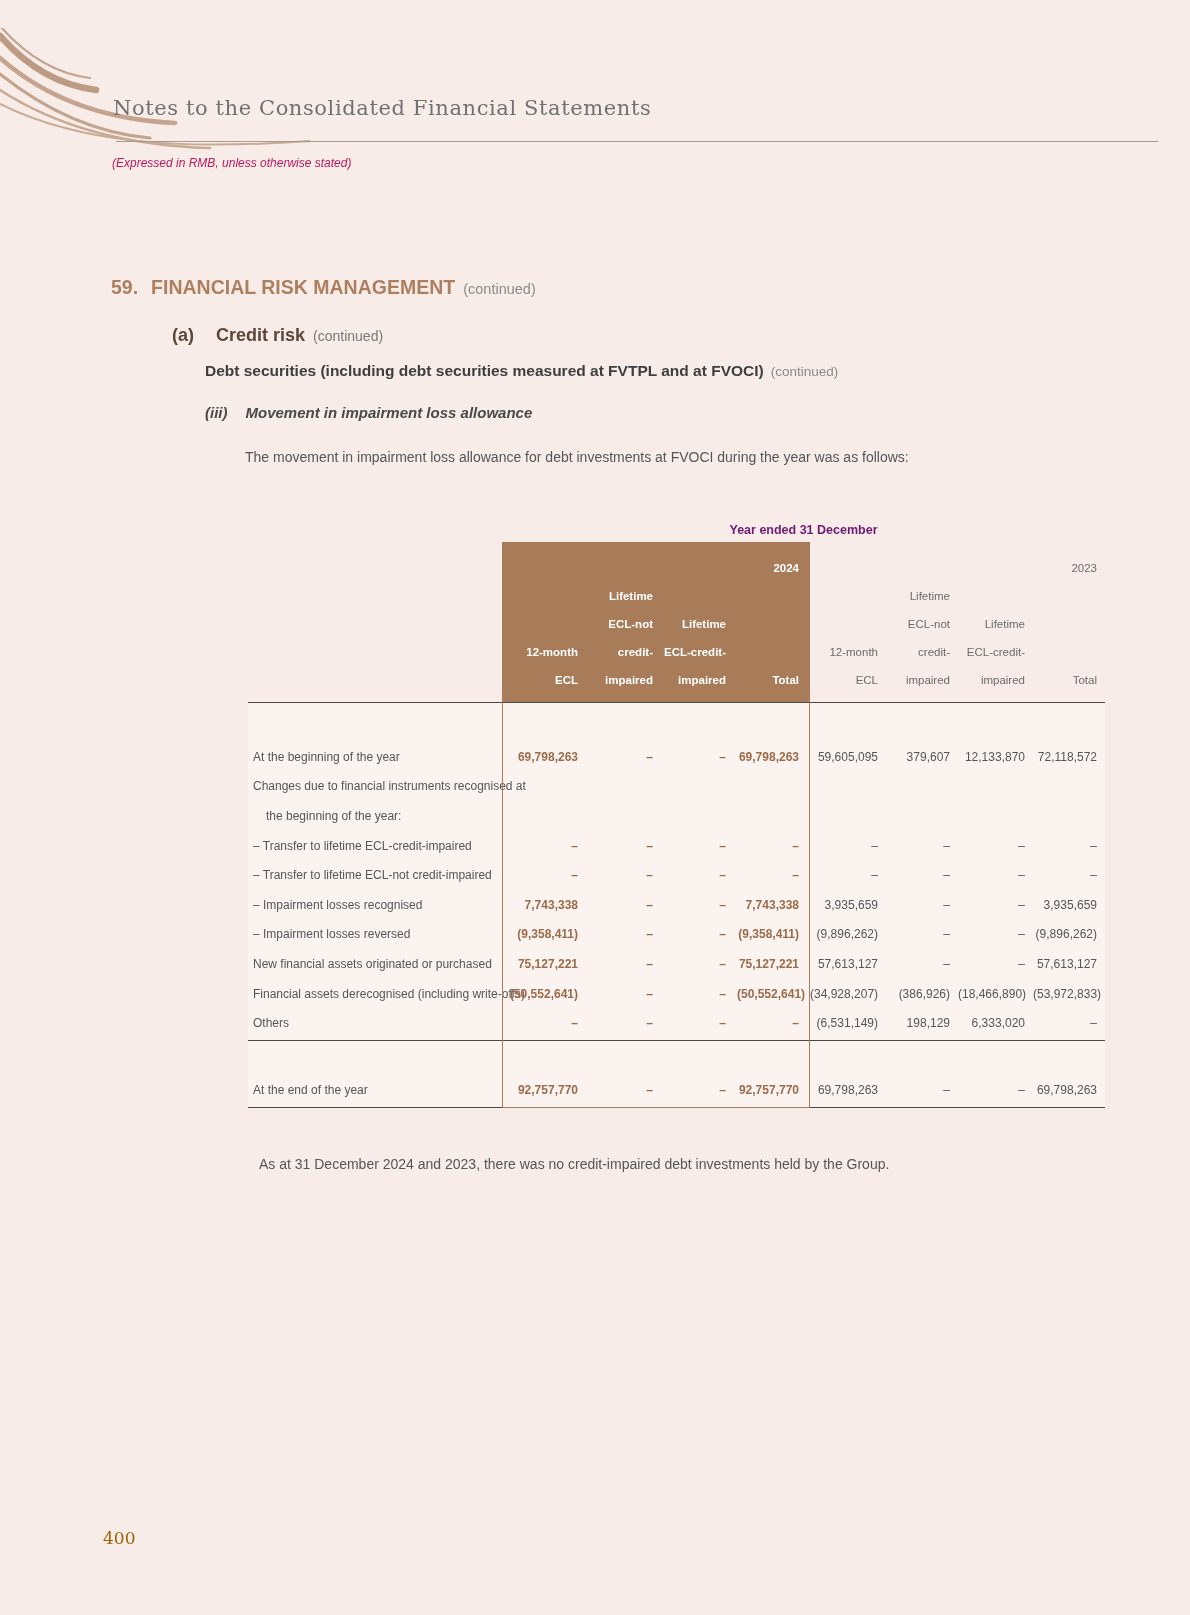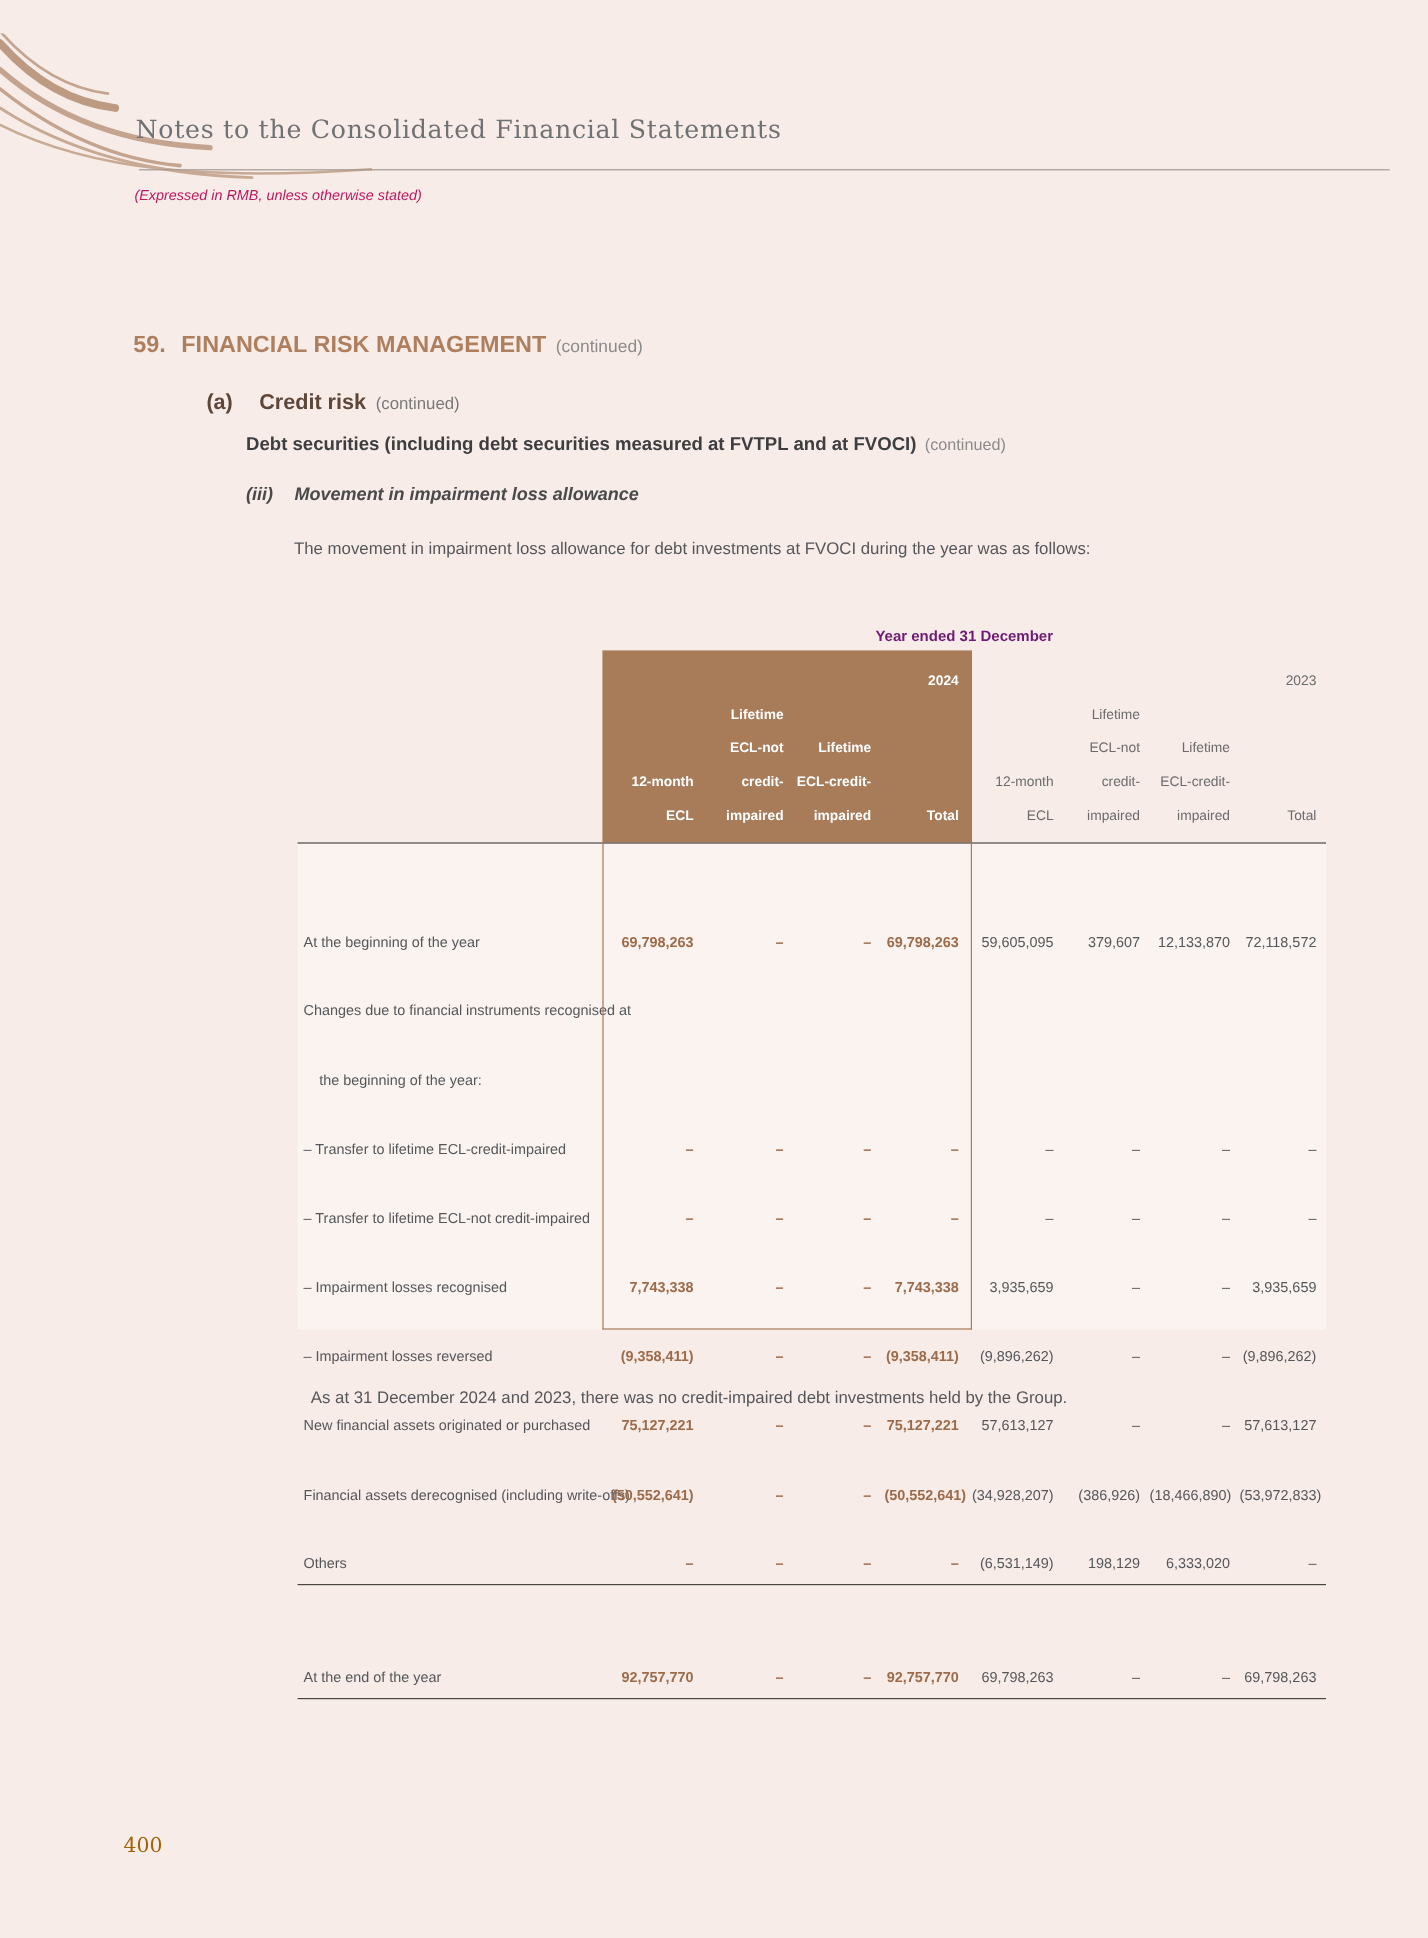--- a/index.html
+++ b/index.html
@@ -63,21 +63,21 @@
     grid-template-rows:repeat(5,28px); padding-top:12px; box-sizing:border-box;
   }
   .hc { align-self:center; text-align:right; white-space:nowrap; font-size:11.5px; }
   .h24 { color:#ffffff; font-weight:bold; padding-right:11px; }
   .h23 { color:#6b6b6d; padding-right:8px; }
   .hyear { text-align:right; }
 
   .tbody { position:absolute; left:0; top:185px; width:857px; z-index:2; }
   .sect1 { padding-top:40px; }
   .sect2 { padding-top:32px; }
-  .trow { height:29.6px; align-items:center;margin-top:28px; }
+  .trow { height:29.6px; align-items:center; }
   .trow.total { height:34px; }
   .lbl { padding-left:5px; white-space:nowrap; }
   .lbl.indent { padding-left:18px; }
   .v24 { text-align:right; padding-right:11px; font-weight:bold; color:#9c6b4a; white-space:nowrap; }
   .v23 { text-align:right; padding-right:8px; color:#55565a; white-space:nowrap; }
   .midrule { border-top:1px solid #4a473f; margin-top:2px; }
   .botrule { border-top:1.2px solid #4a473f; }
 </style>
 </head>
 <body>

